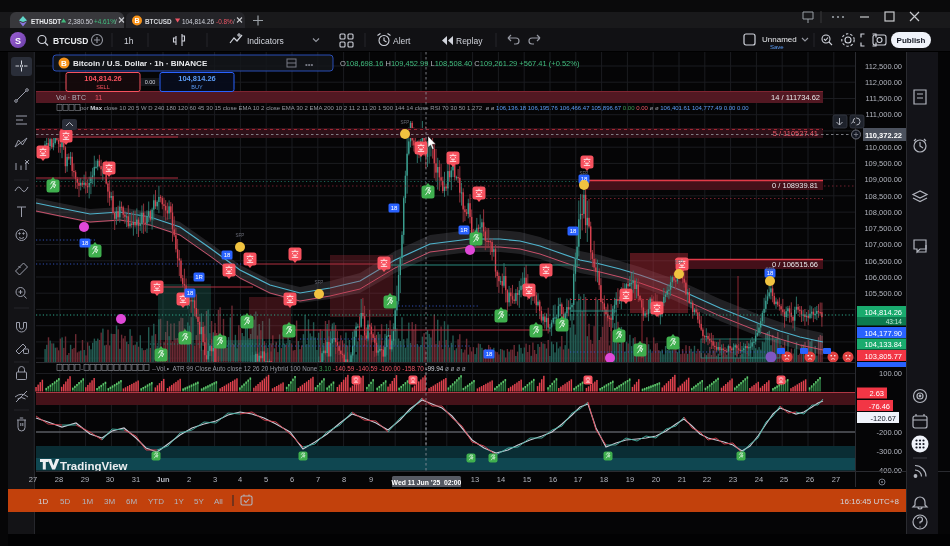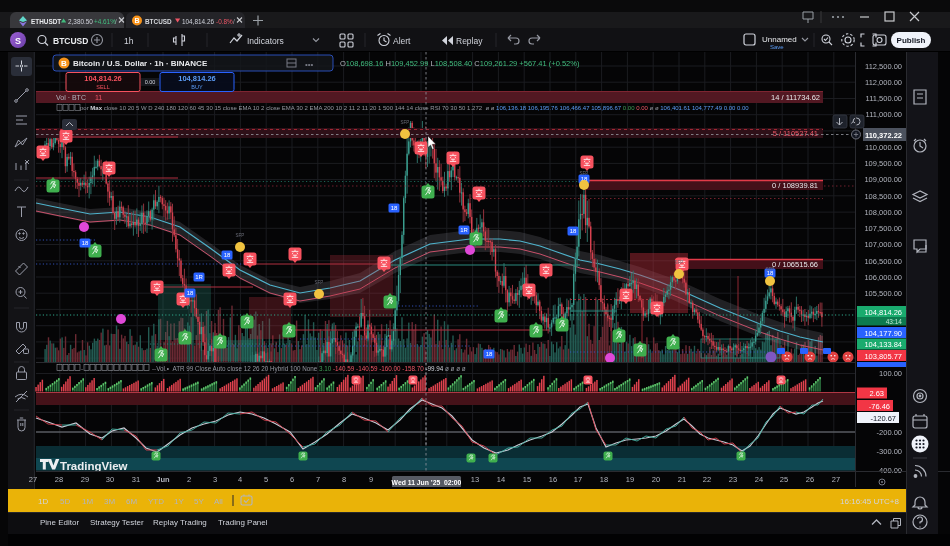--- a/index.html
+++ b/index.html
@@ -2703,43 +2703,33 @@
   <line x1="7" y1="406" x2="21" y2="406" stroke="#3a3b40" stroke-width="1"></line>
   <g stroke="#b2b5be" stroke-width="1.2" fill="none">
    <path d="M9,413.5 A11,11 0 0 1 20,424.5 M9,418 A6.5,6.5 0 0 1 15.5,424.5"></path>
         <circle cx="9.5" cy="424" r="1.3" fill="#b2b5be"></circle>
    <path d="M9,450 a5,5 0 0 1 10,0 v3 l2,2 h-14 l2,-2 Z M12,455 a2,2 0 0 0 4,0"></path>
    <circle cx="14" cy="470" r="7"></circle>
         <path d="M11.5,468 a2.5,2.5 0 1 1 2.5,3 v1.5 M14,475.5 v1" transform="translate(0,-1)"></path>
   </g>
 </svg>
 
-<div class="abs" style="left:8px;top:489px;width:898px;height:23px;background:#eab308">
+<div class="abs" style="left:8px;top:489px;width:898px;height:23px;background:#c2410c">
   <svg width="898" height="23" font-family="&quot;Liberation Sans&quot;,sans-serif">
     <text x="30" y="15" font-size="8" fill="#d1d4dc">1D</text>
         <text x="52" y="15" font-size="8" fill="#b2b5be">5D</text>
     <text x="74" y="15" font-size="8" fill="#b2b5be">1M</text>
         <text x="96" y="15" font-size="8" fill="#b2b5be">3M</text>
     <text x="118" y="15" font-size="8" fill="#b2b5be">6M</text>
         <text x="140" y="15" font-size="8" fill="#b2b5be">YTD</text>
     <text x="166" y="15" font-size="8" fill="#b2b5be">1Y</text>
         <text x="186" y="15" font-size="8" fill="#b2b5be">5Y</text>
     <text x="206" y="15" font-size="8" fill="#b2b5be">All</text>
     <line x1="225" y1="6" x2="225" y2="17" stroke="#26272b"></line>
     <g stroke="#b2b5be" stroke-width="1.1" fill="none">
           <rect x="233" y="7" width="11" height="9" rx="1.5"></rect>
           <path d="M236,7 v-1.5 M241,7 v-1.5 M236,11.5 l2,2 l3,-3.5"></path>
         </g>
     <text x="891" y="15" text-anchor="end" font-size="8" fill="#d1d4dc">16:16:45 UTC+8</text>
   </svg>
 </div>
-<div class="abs" style="left:8px;top:512px;width:898px;height:22px;background:#0d0d10;border-top:1px solid #26272b">
-  <svg width="898" height="22" font-family="&quot;Liberation Sans&quot;,sans-serif">
-    <text x="32" y="11.5" font-size="8" fill="#d1d4dc">Pine Editor</text>
-    <text x="82" y="11.5" font-size="8" fill="#d1d4dc">Strategy Tester</text>
-    <text x="145" y="11.5" font-size="8" fill="#d1d4dc">Replay Trading</text>
-    <text x="210" y="11.5" font-size="8" fill="#d1d4dc">Trading Panel</text>
-    <path d="M864,11.5 l4.5,-4.5 l4.5,4.5" stroke="#b2b5be" stroke-width="1.3" fill="none"></path>
-    <path d="M883,8 h7 v7 h-7 Z M885.5,8 v-2.5 h7 v7 h-2.5" stroke="#b2b5be" stroke-width="1" fill="none"></path>
-  </svg>
-</div>
 <div class="abs" style="left:0;top:534px;width:950px;height:12px;background:#020203"></div>
 <div class="abs" style="left:0;top:52px;width:8px;height:494px;background:#060607"></div>
 </div>
 </body></html>

